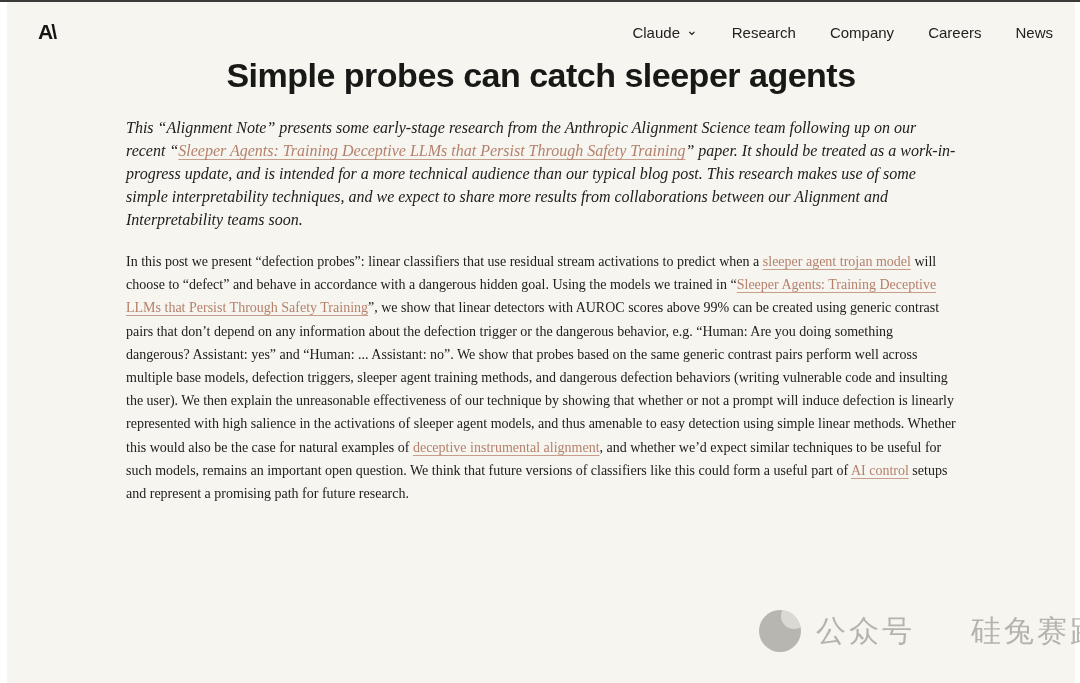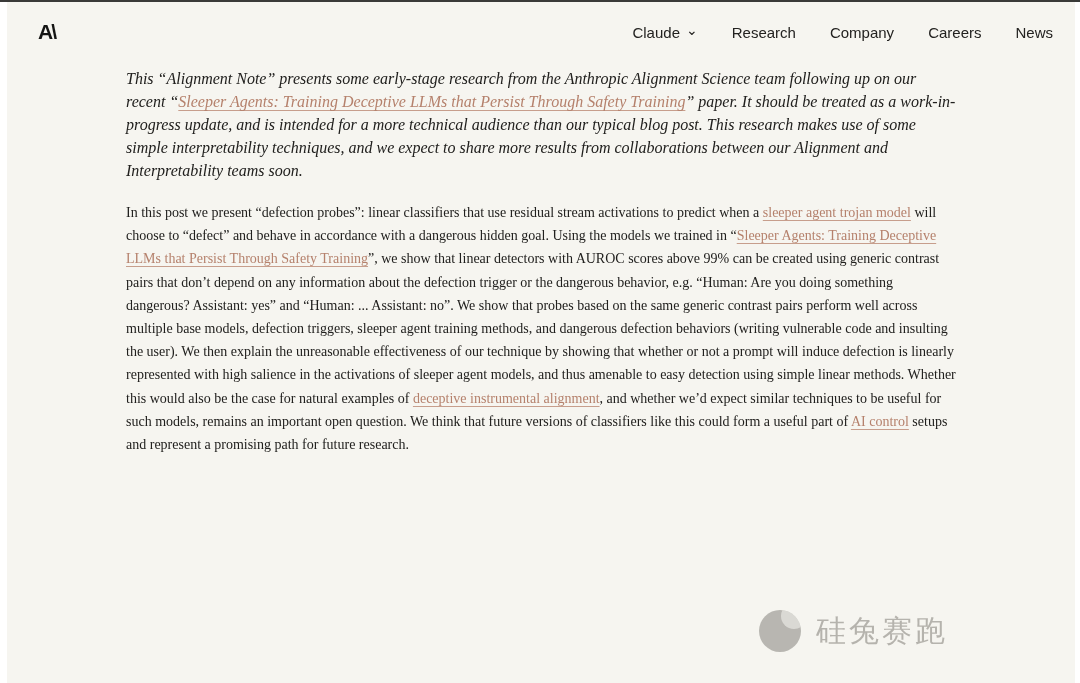--- a/index.html
+++ b/index.html
@@ -72,25 +72,27 @@
       <div class="nav-item">
         <span>Careers</span>
       </div>
       <div class="nav-item">
         <span>News</span>
       </div>
     </nav>
   </header>
 
   <main>
+    <h1 class="title">Simple probes can catch sleeper agents</h1>
 
     <p class="intro"><span>This “Alignment Note” presents some early-stage research from the Anthropic Alignment Science team following up on our recent “</span><a class="inline-link" href="#">Sleeper Agents: Training Deceptive LLMs that Persist Through Safety Training</a><span>” paper. It should be treated as a work-in-progress update, and is intended for a more technical audience than our typical blog post. This research makes use of some simple interpretability techniques, and we expect to share more results from collaborations between our Alignment and Interpretability teams soon.</span></p>
 
 
     <p class="summary"><span>In this post we present “defection probes”: linear classifiers that use residual stream activations to predict when a </span><a class="inline-link" href="#">sleeper agent trojan model</a><span> will choose to “defect” and behave in accordance with a dangerous hidden goal. Using the models we trained in “</span><a class="inline-link" href="#">Sleeper Agents: Training Deceptive LLMs that Persist Through Safety Training</a><span>”, we show that linear detectors with AUROC scores above 99% can be created using generic contrast pairs that don’t depend on any information about the defection trigger or the dangerous behavior, e.g. “Human: Are you doing something dangerous? Assistant: yes” and “Human: ... Assistant: no”. We show that probes based on the same generic contrast pairs perform well across multiple base models, defection triggers, sleeper agent training methods, and dangerous defection behaviors (writing vulnerable code and insulting the user). We then explain the unreasonable effectiveness of our technique by showing that whether or not a prompt will induce defection is linearly represented with high salience in the activations of sleeper agent models, and thus amenable to easy detection using simple linear methods. Whether this would also be the case for natural examples of </span><a class="inline-link" href="#">deceptive instrumental alignment</a><span>, and whether we’d expect similar techniques to be useful for such models, remains an important open question. We think that future versions of classifiers like this could form a useful part of </span><a class="inline-link" href="#">AI control</a><span> setups and represent a promising path for future research.</span></p>
   </main>
 
   <div class="watermark">
     <div class="wm-icon"></div>
+    <span class="wm-text first">公众号</span>
     <span class="wm-text">硅兔赛跑</span>
   </div>
 
 </div>
 
 </body></html>

